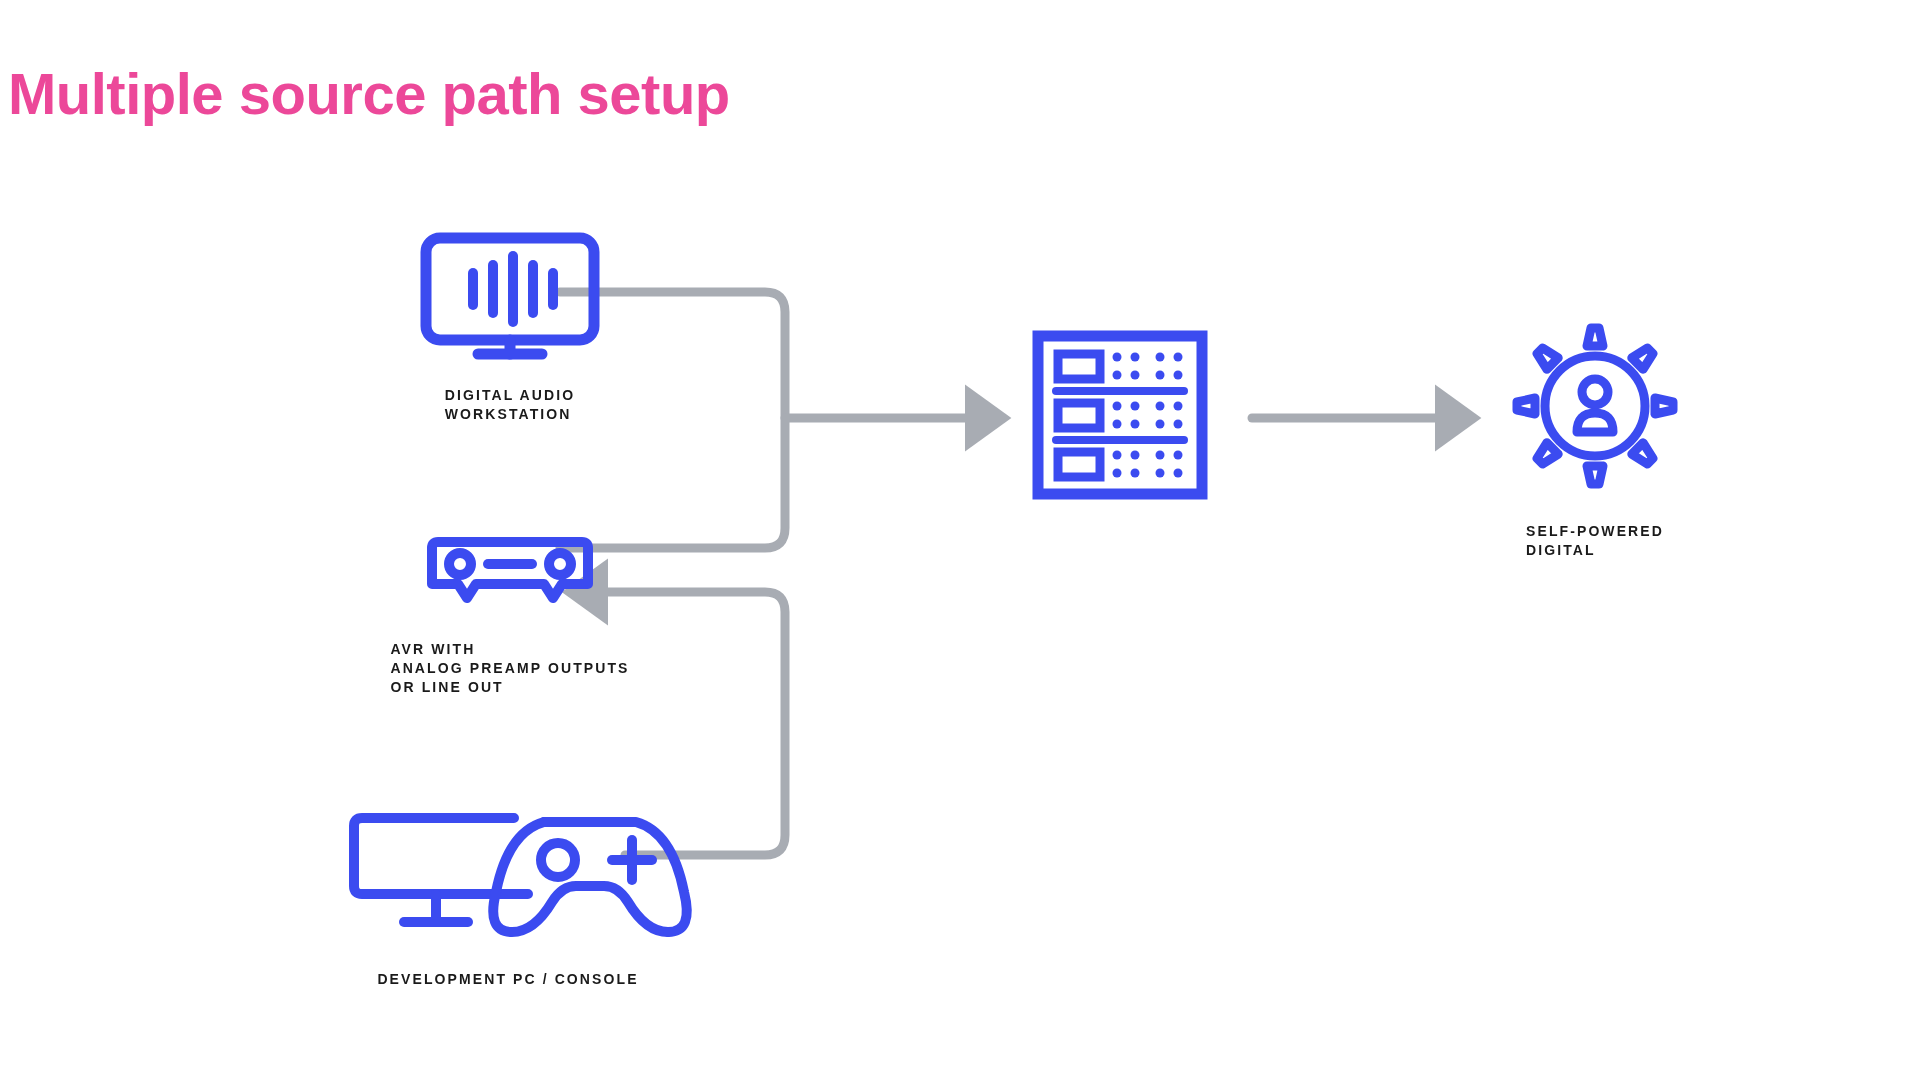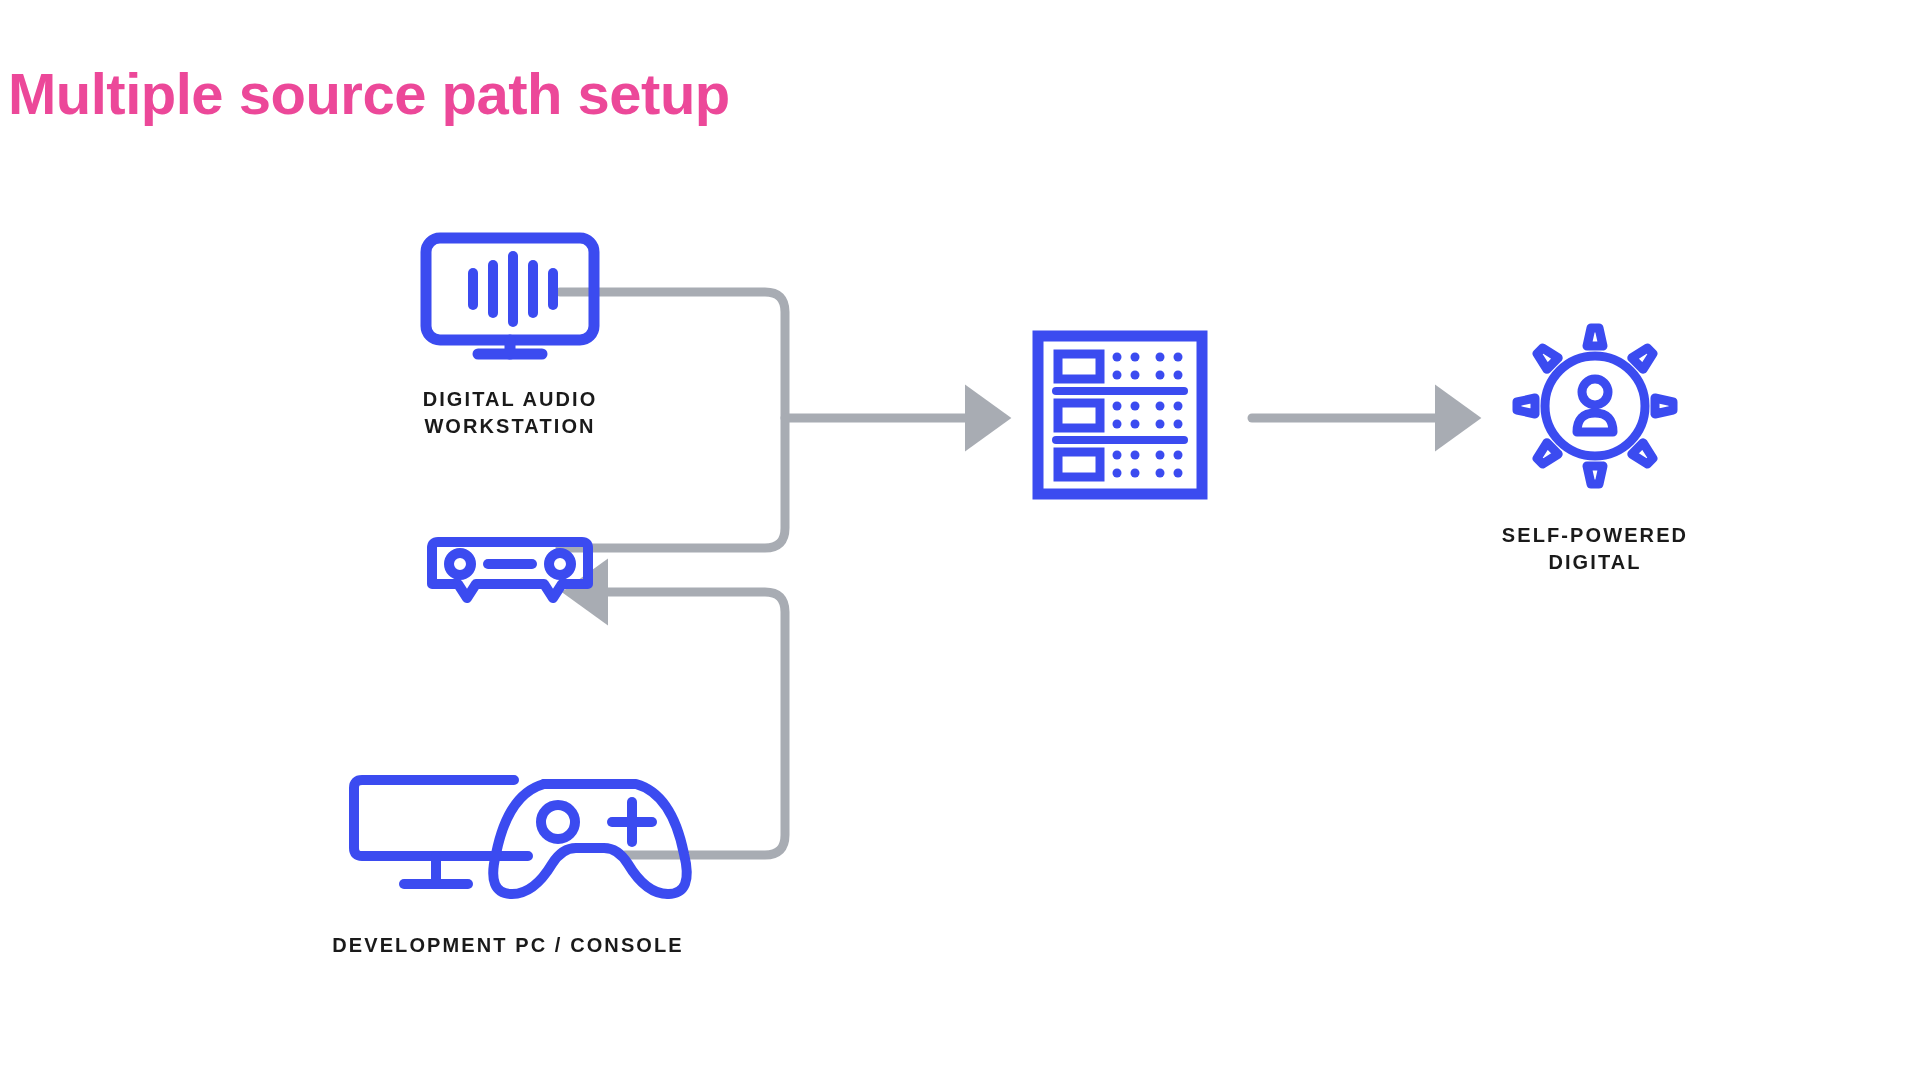--- a/index.html
+++ b/index.html
@@ -35,33 +35,32 @@
     position: absolute;
     display: flex;
     flex-direction: column;
     align-items: center;
   }
   .node-icon {
     display: block;
   }
   .node-label {
     margin-top: 0;
-    text-align: center;
-    font-size: 20px;
+    font-size: 14px;
     font-weight: 700;
     letter-spacing: 2.1px;
     color: #1a1a1a;
     line-height: 1.34;
     white-space: pre-line;
     font-family: "Liberation Sans", sans-serif;
   }
   
   #node-daw       { left: 300px;  top: 232px; width: 420px; }
   #node-avr       { left: 240px;  top: 538px; width: 540px; }
-  #node-console   { left: 228px;  top: 772px; width: 560px; }
+  #node-console   { left: 228px;  top: 810px; width: 560px; }
   #node-controller{ left: 950px;  top: 330px; width: 340px; }
   #node-monitors  { left: 1420px; top: 320px; width: 350px; }
 
   #node-daw .node-label       { margin-top: 22px; }
   #node-avr .node-label       { margin-top: 26px; }
   #node-console .node-label   { margin-top: 24px; }
   #node-controller .node-label{ margin-top: 26px; }
   #node-monitors .node-label  { margin-top: 26px; }
 
   svg { overflow: visible; }
@@ -112,20 +111,23 @@
 <div class="node" id="node-avr">
   <span class="node-icon">
     <svg width="180" height="72" viewBox="0 0 180 72">
       <path d="M 12 10 Q 12 4 18 4 L 162 4 Q 168 4 168 10 L 168 46 L 142 46
                L 133 60 L 124 46 L 56 46 L 47 60 L 38 46 L 12 46 Z" fill="none" stroke="#3B4BF0" stroke-width="10" stroke-linejoin="round"></path>
       <circle cx="40" cy="26" r="11" fill="none" stroke="#3B4BF0" stroke-width="10"></circle>
       <circle cx="140" cy="26" r="11" fill="none" stroke="#3B4BF0" stroke-width="10"></circle>
       <line x1="68" y1="26" x2="112" y2="26" stroke="#3B4BF0" stroke-width="10" stroke-linecap="round"></line>
     </svg>
   </span>
+  <div class="node-label">AVR WITH
+ANALOG PREAMP OUTPUTS
+OR LINE OUT</div>
 </div>
 
 <div class="node" id="node-console">
   <span class="node-icon">
     <svg width="320" height="132" viewBox="0 0 320 132">
 
       <path d="M 166 8 L 14 8 Q 6 8 6 16 L 6 76 Q 6 84 14 84 L 180 84" fill="none" stroke="#3B4BF0" stroke-width="10" stroke-linecap="round" stroke-linejoin="round"></path>
       <line x1="88" y1="84" x2="88" y2="112" stroke="#3B4BF0" stroke-width="10" stroke-linecap="round"></line>
       <line x1="56" y1="112" x2="120" y2="112" stroke="#3B4BF0" stroke-width="10" stroke-linecap="round"></line>
 

